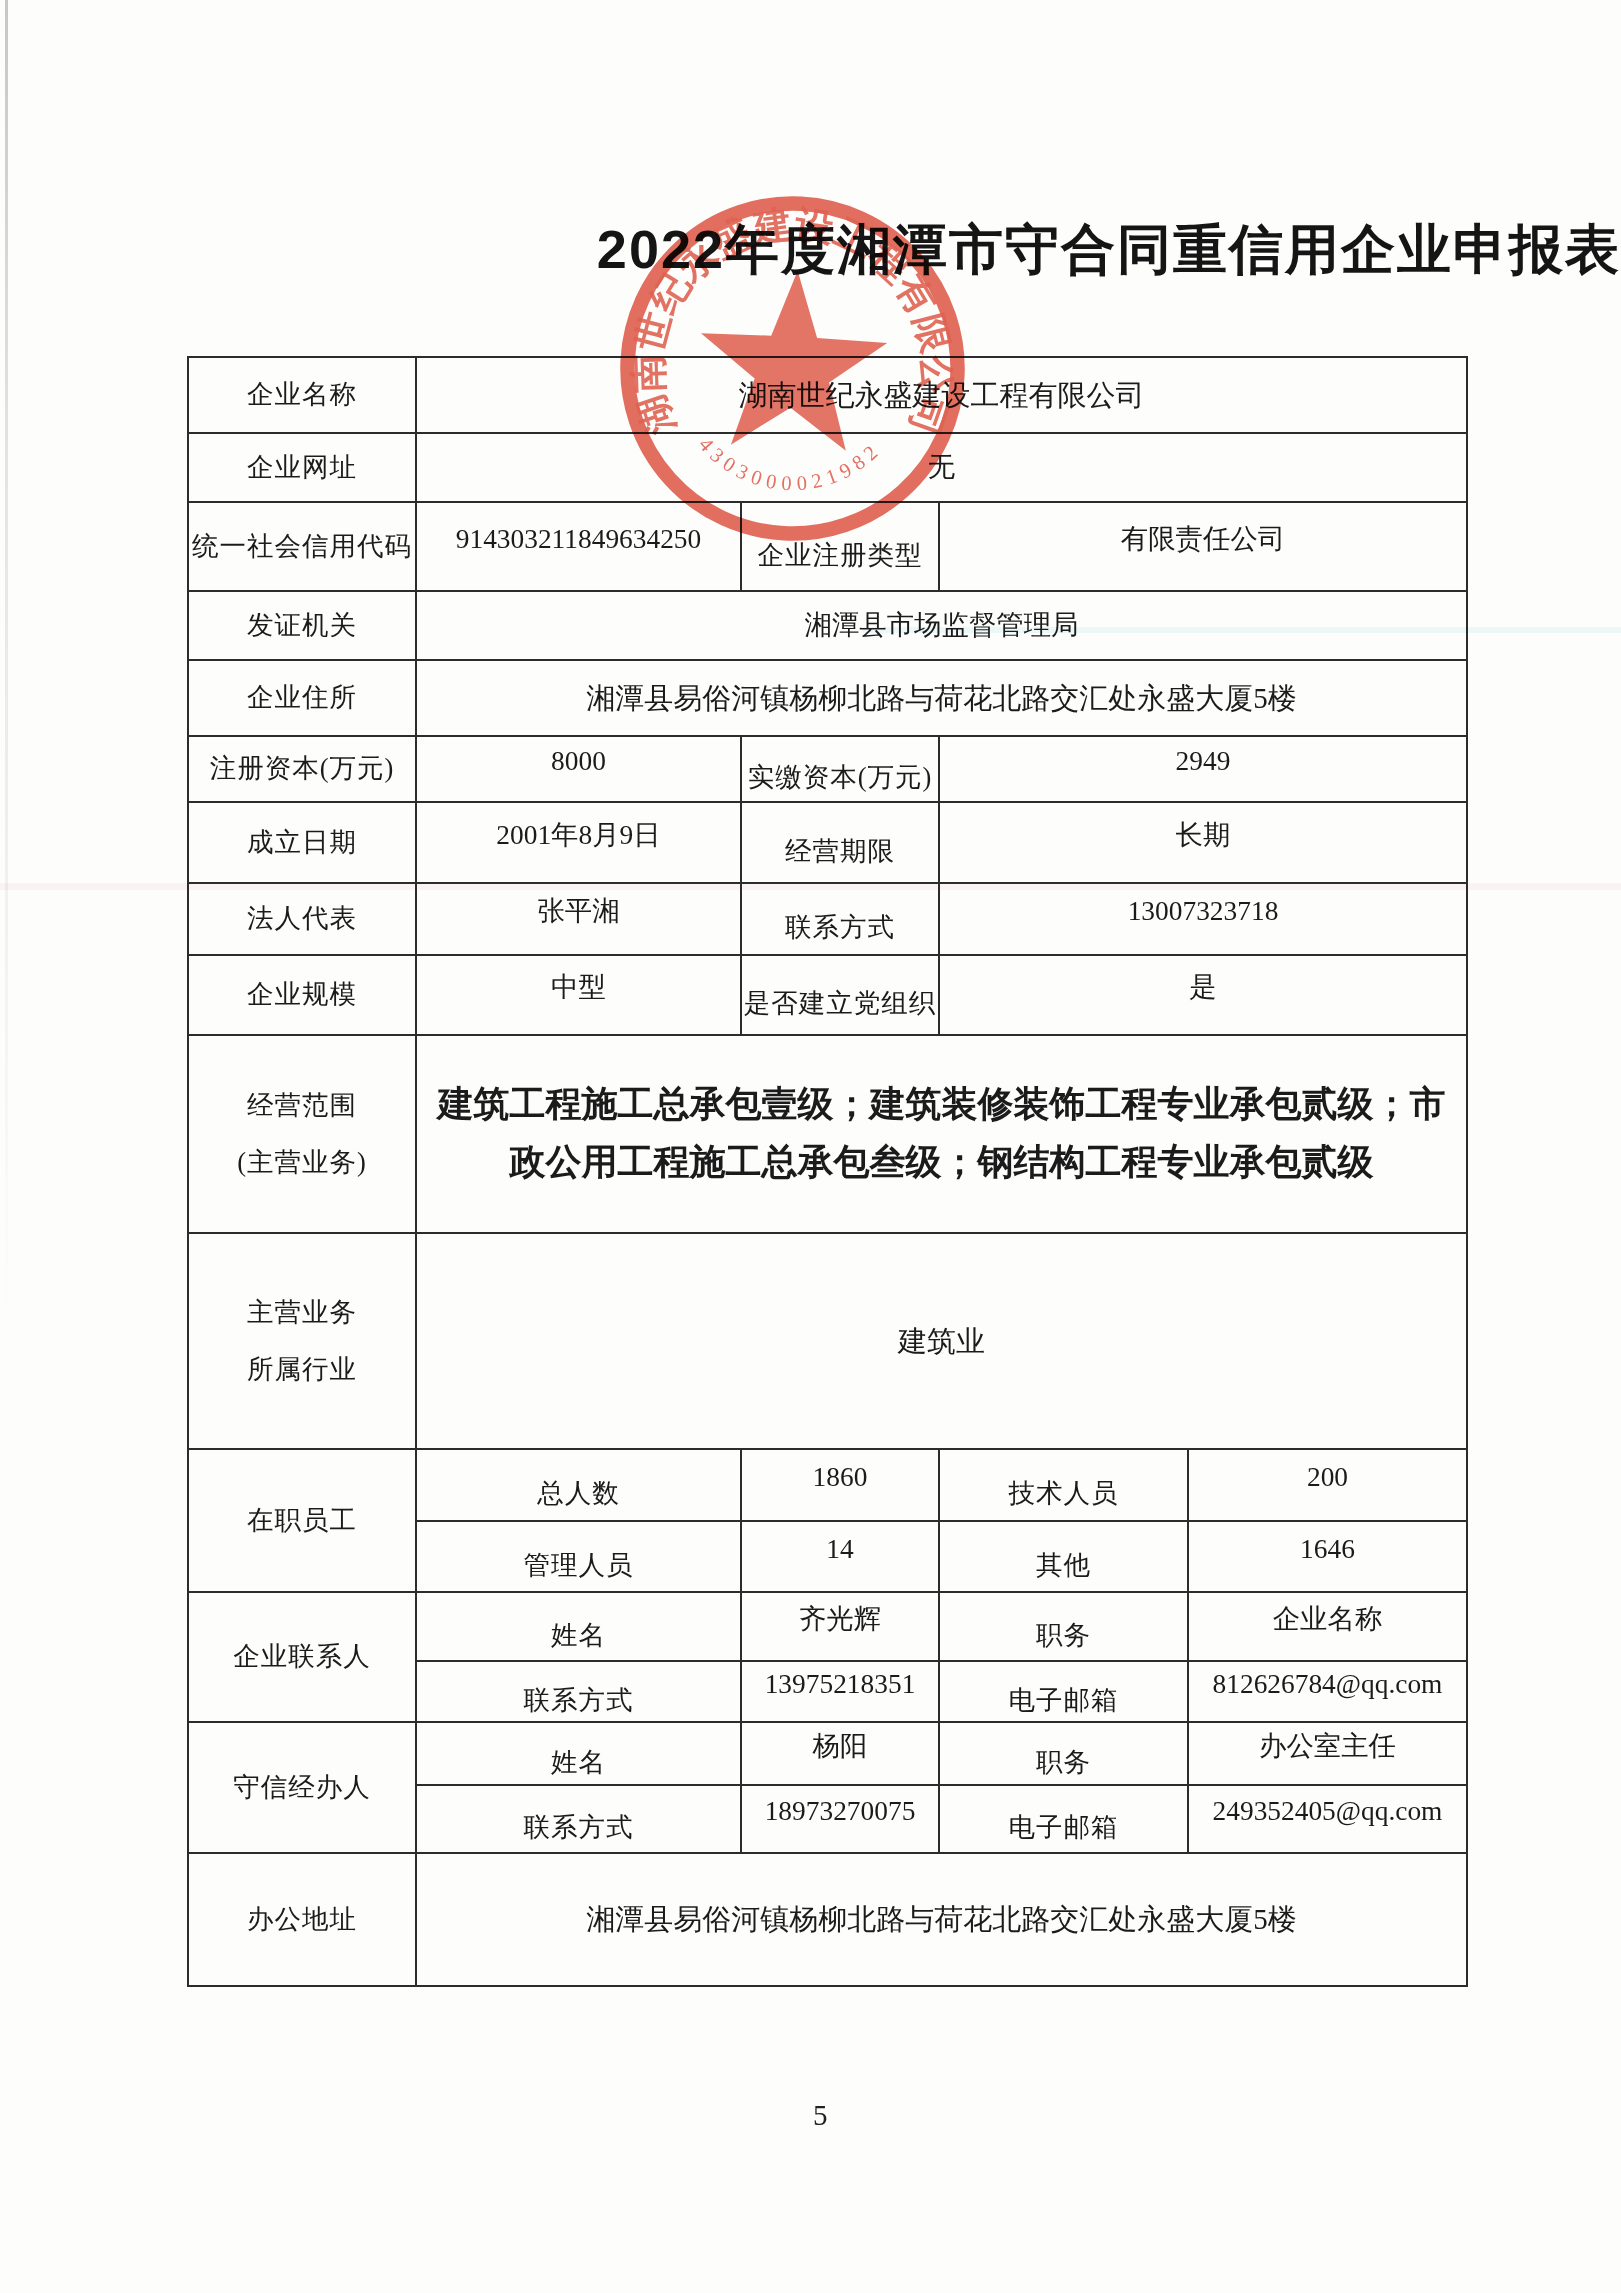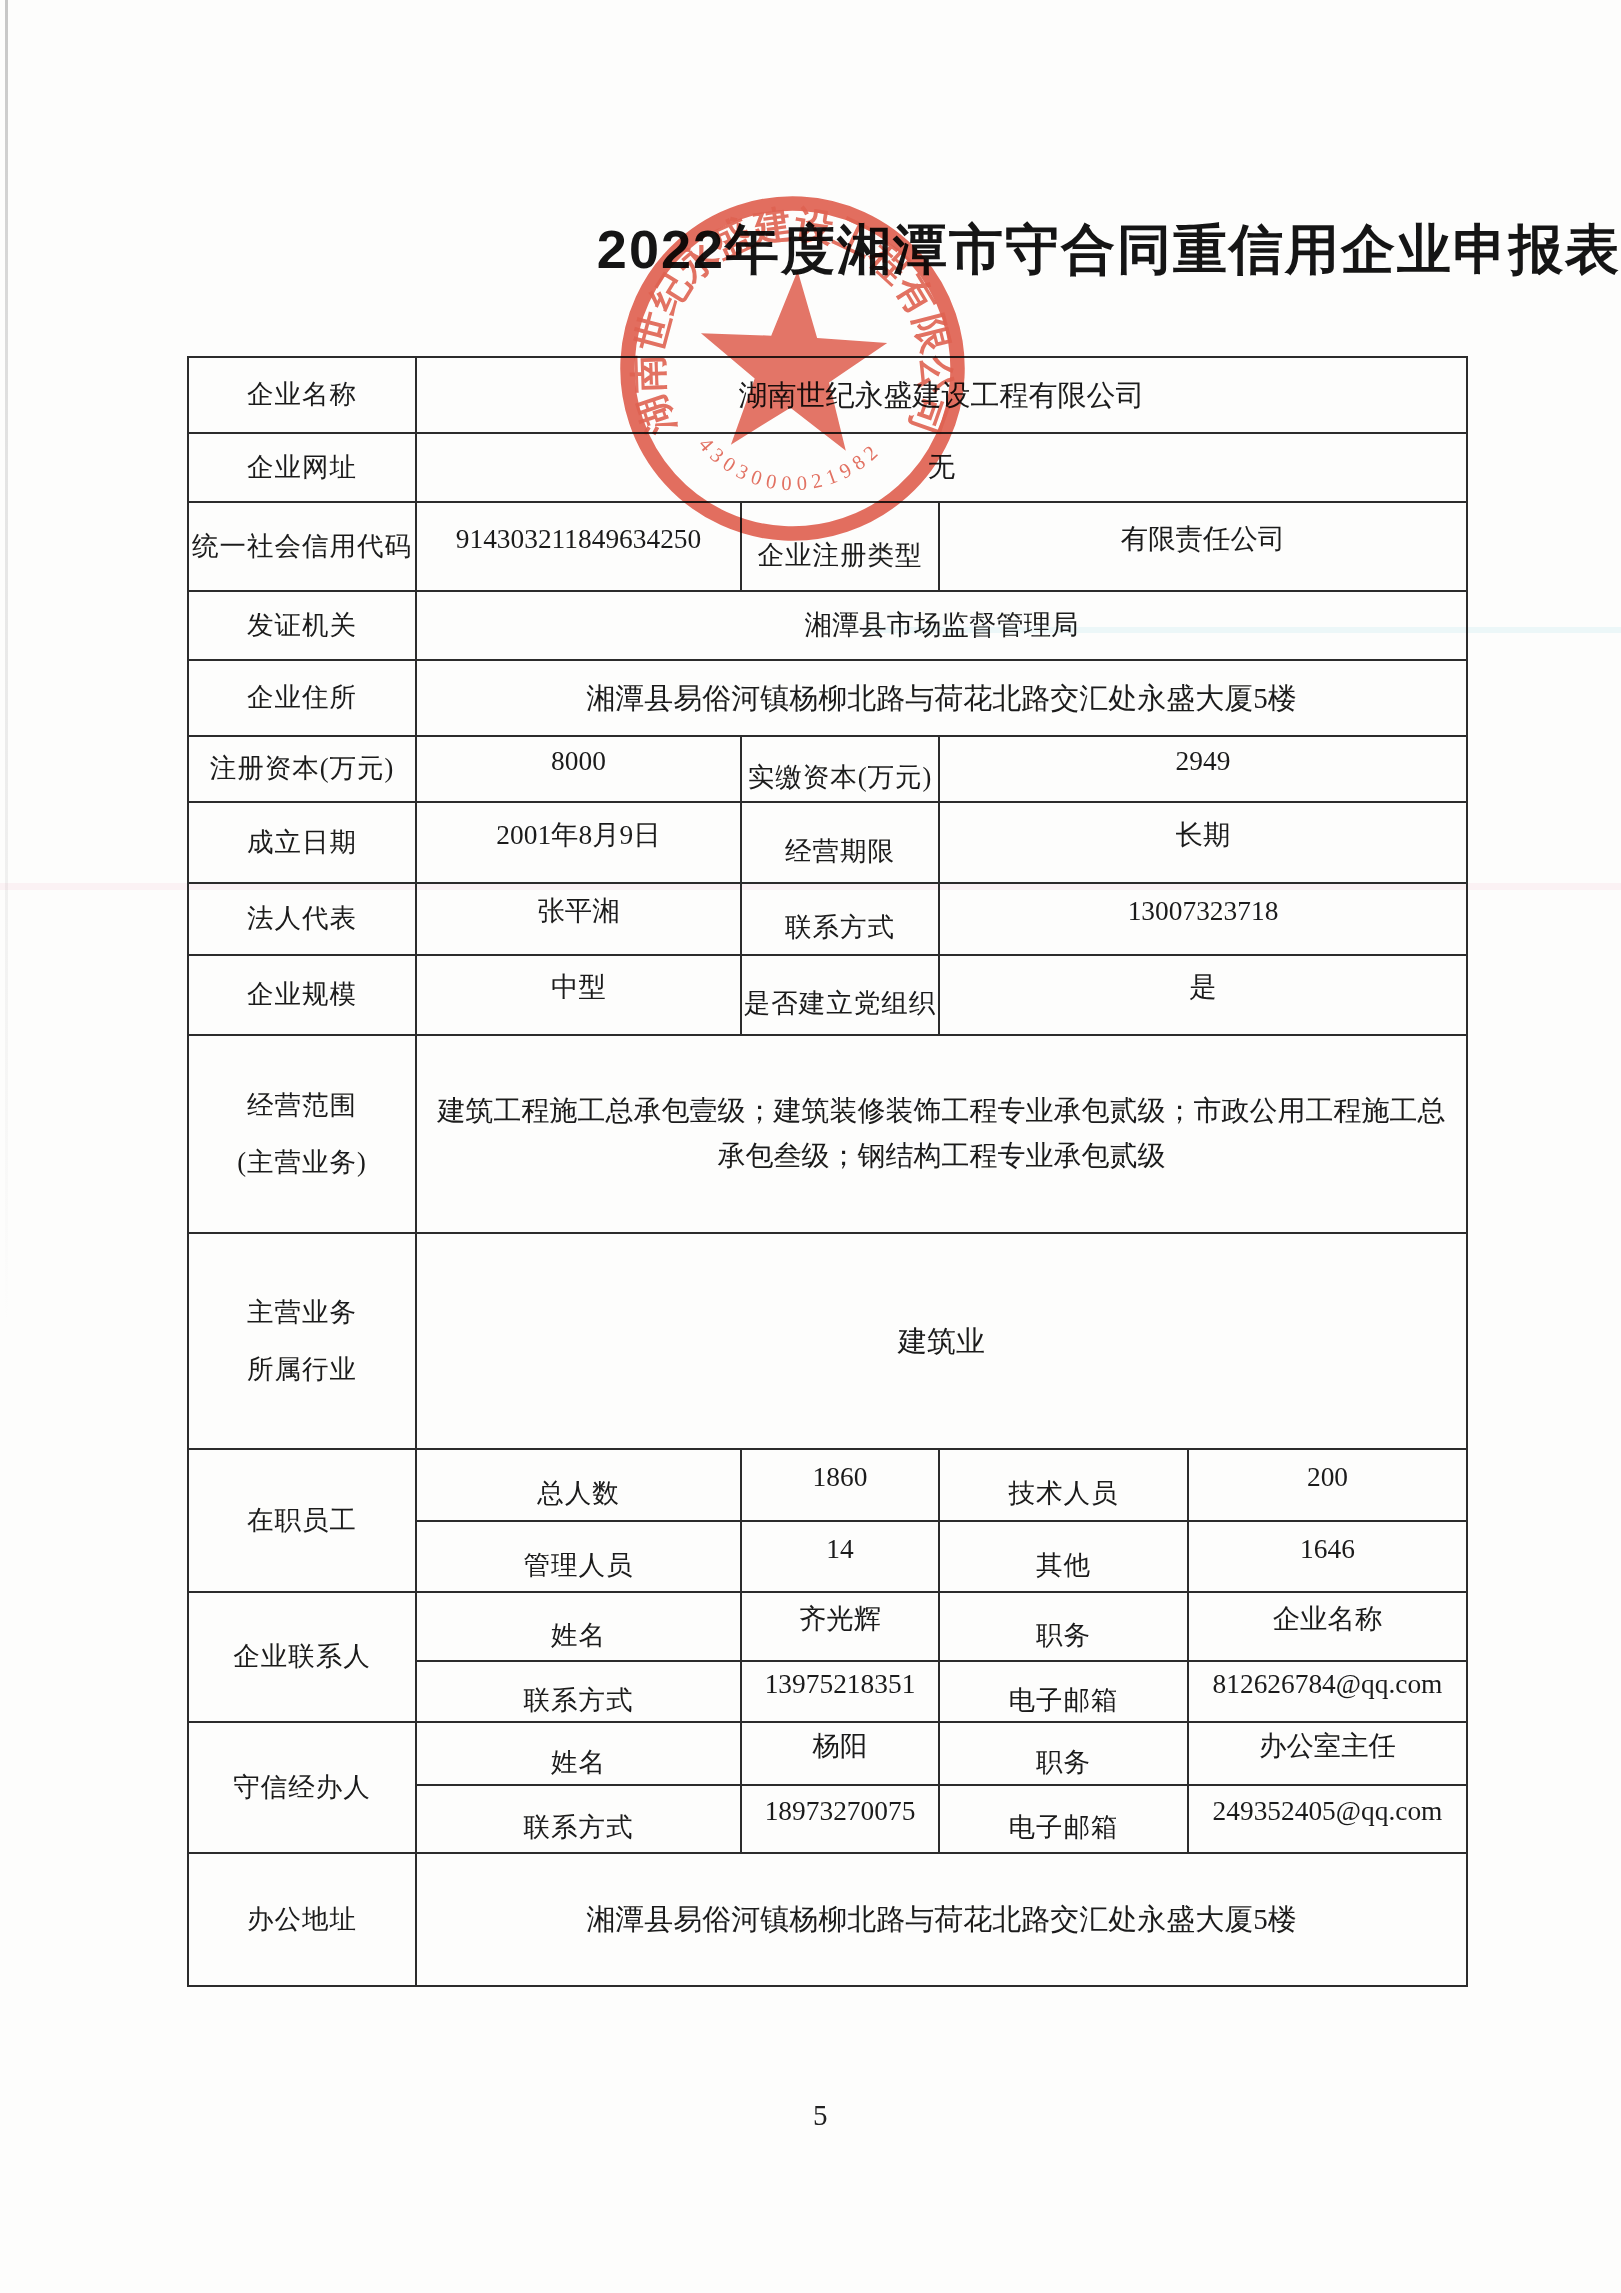--- a/index.html
+++ b/index.html
@@ -40,21 +40,21 @@
     border:2px solid #2c2c2c;
     text-align:center; vertical-align:middle;
     font-size:26.5px; padding:0; overflow:hidden;
     line-height:1.25;
   }
   td.lbl { letter-spacing:1px; }
   td.low { padding-top:17.6px; }   
   td.hi  { padding-bottom:15px; }
   td.val { font-size:27.4px; }
   td.big { font-size:29px; }
-  td.scope-val { font-size:28px; line-height:1.6; padding:3.9px 7.8px; }
+  td.scope-val { font-size:36px; line-height:1.6; padding:3.9px 7.8px;font-weight:bold; }
   .lline { display:block; line-height:2.15; }
   .page-number {
     position:absolute; top:2099px; left:9.8px; width:100%;
     text-align:center; font-size:29px; color:#222;
   }
   .seal {
     position:absolute; left:612px; top:188px; width:361px; height:361px;
     mix-blend-mode:multiply; opacity:.85;
     transform:rotate(3deg);
     pointer-events:none;

